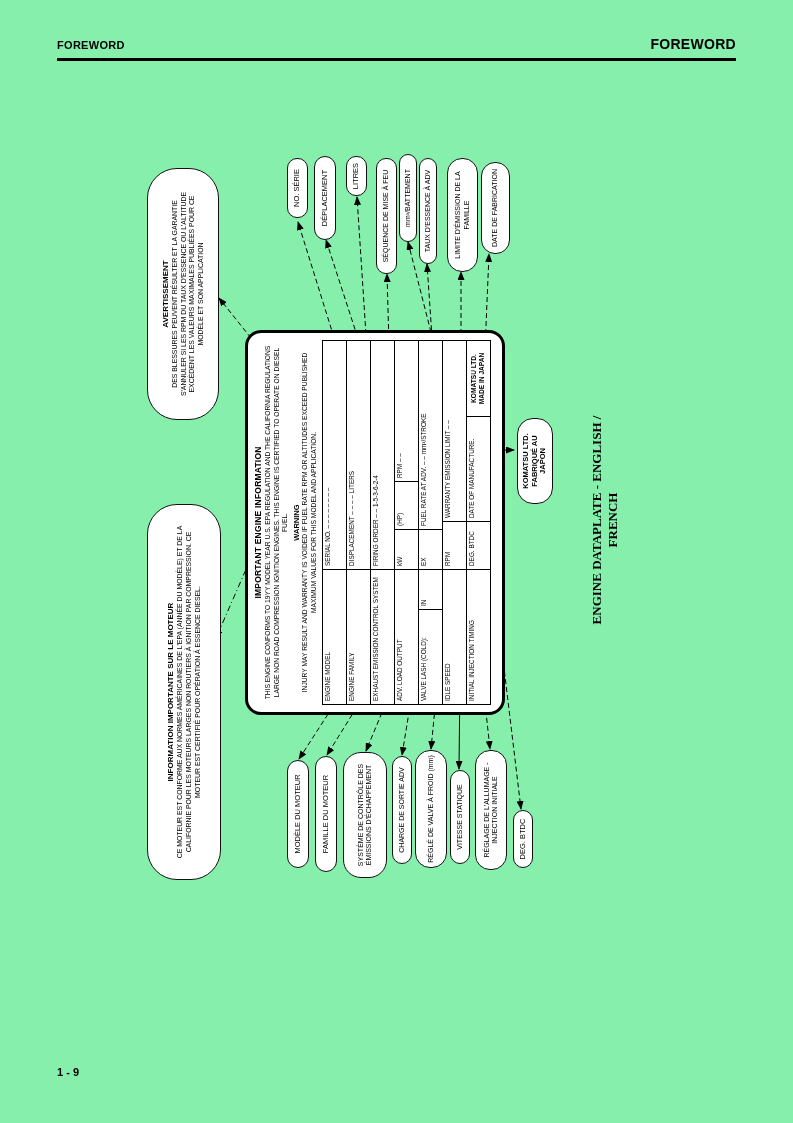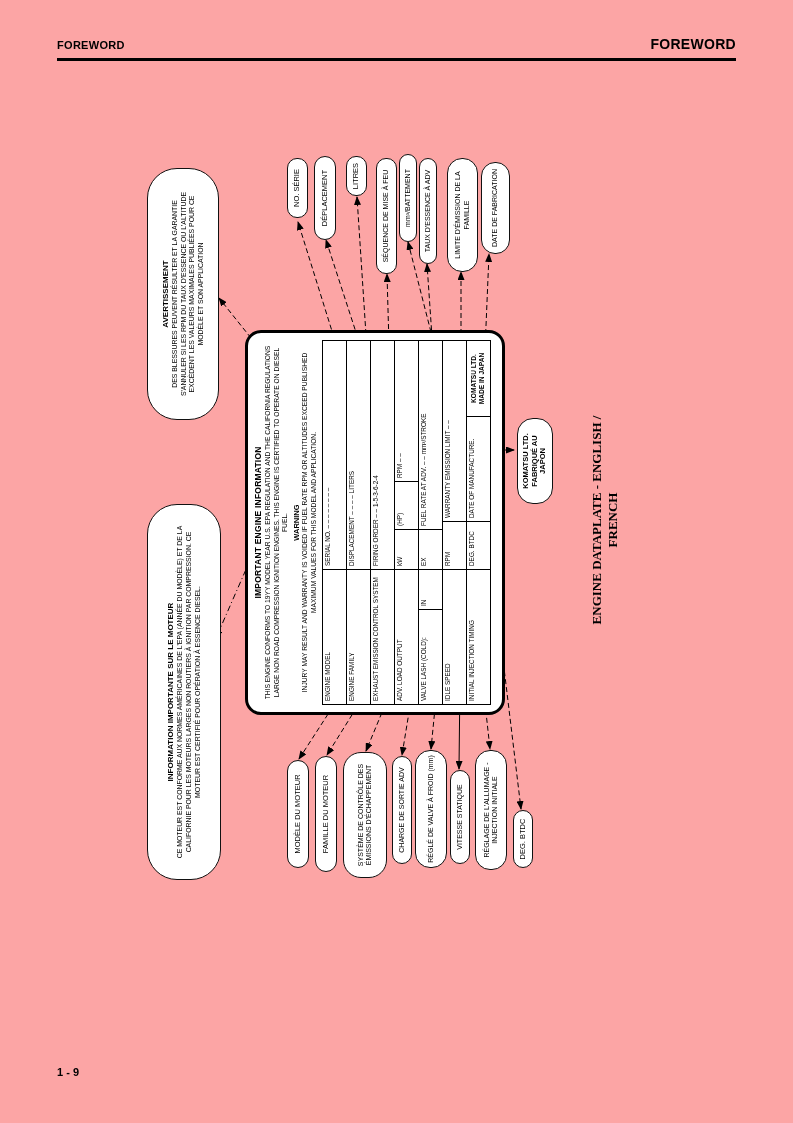--- a/index.html
+++ b/index.html
@@ -1,16 +1,16 @@
 <!DOCTYPE html>
 <html><head>
 <meta charset="utf-8">
 <style>
   html,body{margin:0;padding:0;background:#e8e8e8;}
-  .page{position:relative;width:793px;height:1123px;background:#fca5a5;overflow:hidden;
+  .page{position:relative;width:793px;height:1123px;background:#86efac;overflow:hidden;
         font-family:"Liberation Sans",sans-serif;color:#000;}
   
   .hdr-left{position:absolute;left:57px;top:39px;font-size:11px;font-weight:bold;letter-spacing:.3px;}
   .hdr-right{position:absolute;right:57px;top:36px;font-size:14px;font-weight:bold;letter-spacing:.3px;}
   .hdr-rule{position:absolute;left:57px;top:58px;width:679px;height:3px;background:#000;}
   .footer{position:absolute;left:57px;top:1066px;font-size:11px;font-weight:bold;}
   
   .watermark{position:absolute;left:305px;top:377px;font-size:31px;color:rgba(139,27,27,.92);
              z-index:50;letter-spacing:.5px;}
   

